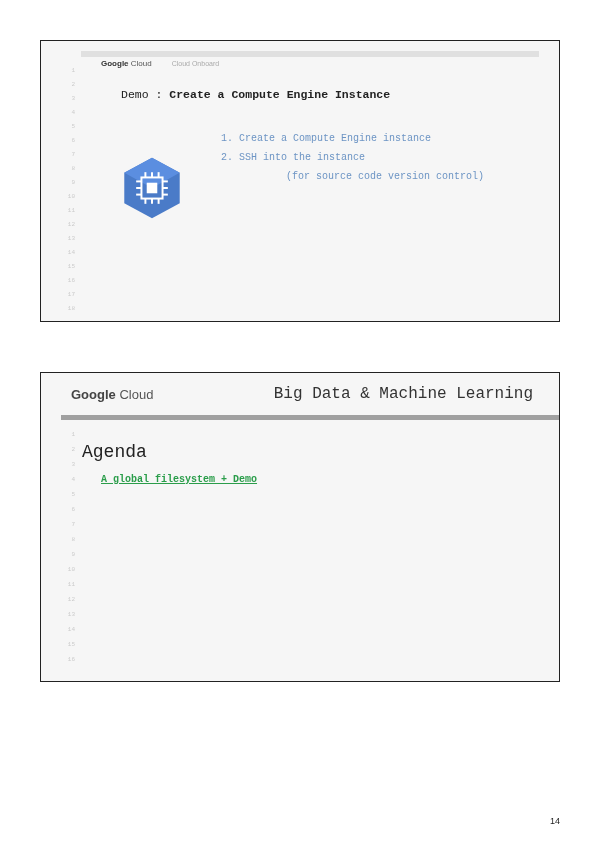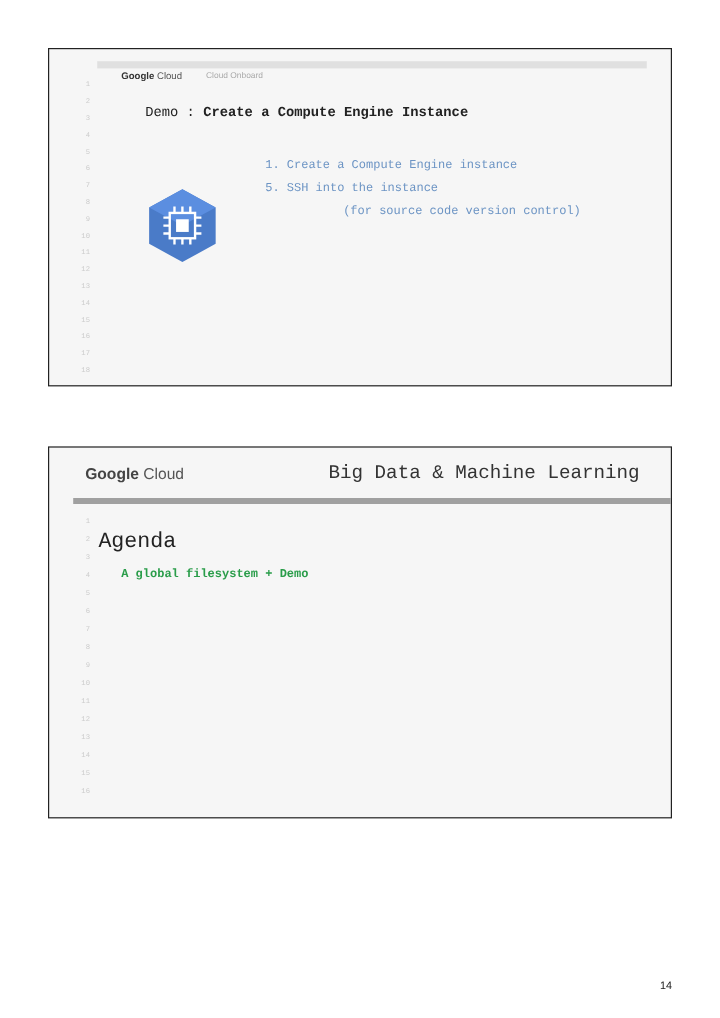--- a/index.html
+++ b/index.html
@@ -98,21 +98,21 @@
       font-family: "Courier New", monospace;
       font-size: 18px;
       color: #222;
     }
     .agenda-line {
       margin: 12px 0 0 60px;
       font-family: "Courier New", monospace;
       font-size: 10px;
       color: #999;
     }
-    .agenda-line.green { color: #2a9d4a; font-weight: 700; }
+    .agenda-line.green { color: #2a9d4a; font-weight: 700; text-decoration: underline; }
     .page-num {
       position: absolute;
       right: 40px;
       bottom: 22px;
       font-size: 9px;
       color: #222;
     }
   </style>
 </head>
 <body>
@@ -165,21 +165,21 @@
       <line x1="34" y1="50" x2="26" y2="50" stroke="#fff" stroke-width="3"></line>
       <line x1="34" y1="60" x2="26" y2="60" stroke="#fff" stroke-width="3"></line>
       <line x1="66" y1="40" x2="74" y2="40" stroke="#fff" stroke-width="3"></line>
       <line x1="66" y1="50" x2="74" y2="50" stroke="#fff" stroke-width="3"></line>
       <line x1="66" y1="60" x2="74" y2="60" stroke="#fff" stroke-width="3"></line>
     </svg>
   </div>
 
   <div class="demo-body">
     <div class="indent">1. Create a Compute Engine instance</div>
-    <div class="indent">5. SSH into the instance</div>
+    <div class="indent">2. SSH into the instance</div>
     <div class="indent2">(for source code version control)</div>
   </div>
 </div>
 
 <div class="slide slide2">
   <div class="header-row2">
     <span class="gc-big"><b>Google</b><span> Cloud</span></span>
     <span class="bdml">Big Data &amp; Machine Learning</span>
   </div>
   <div class="big-bar"></div>

